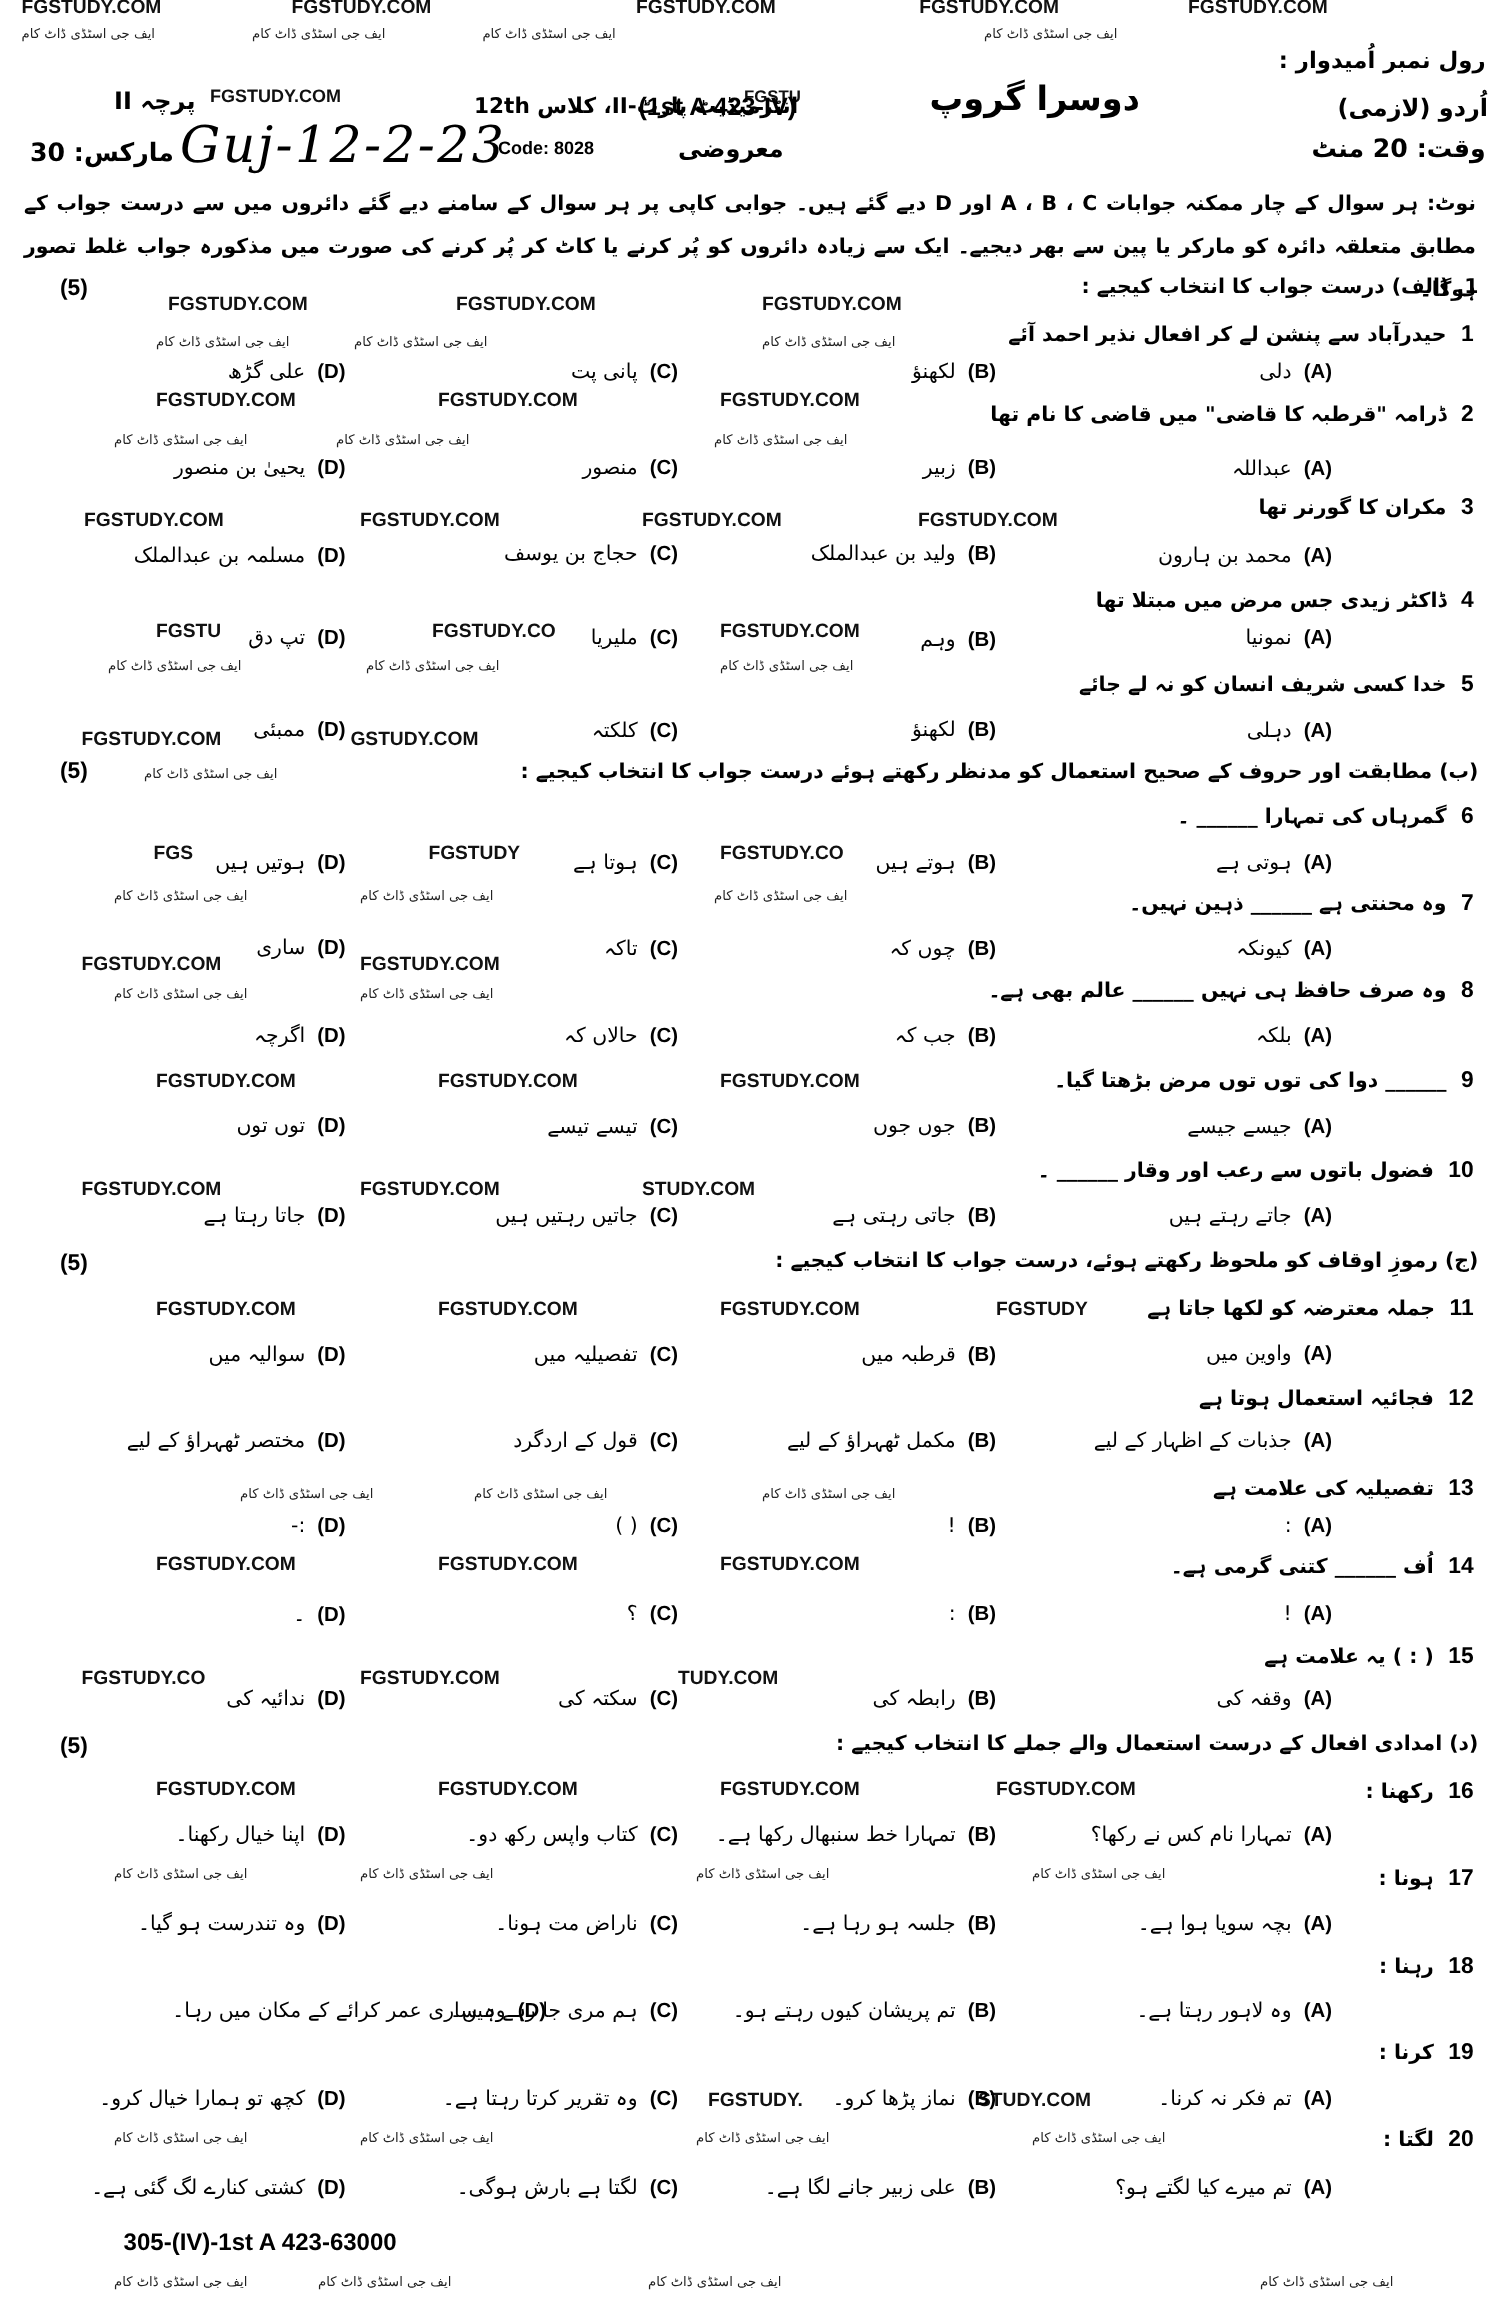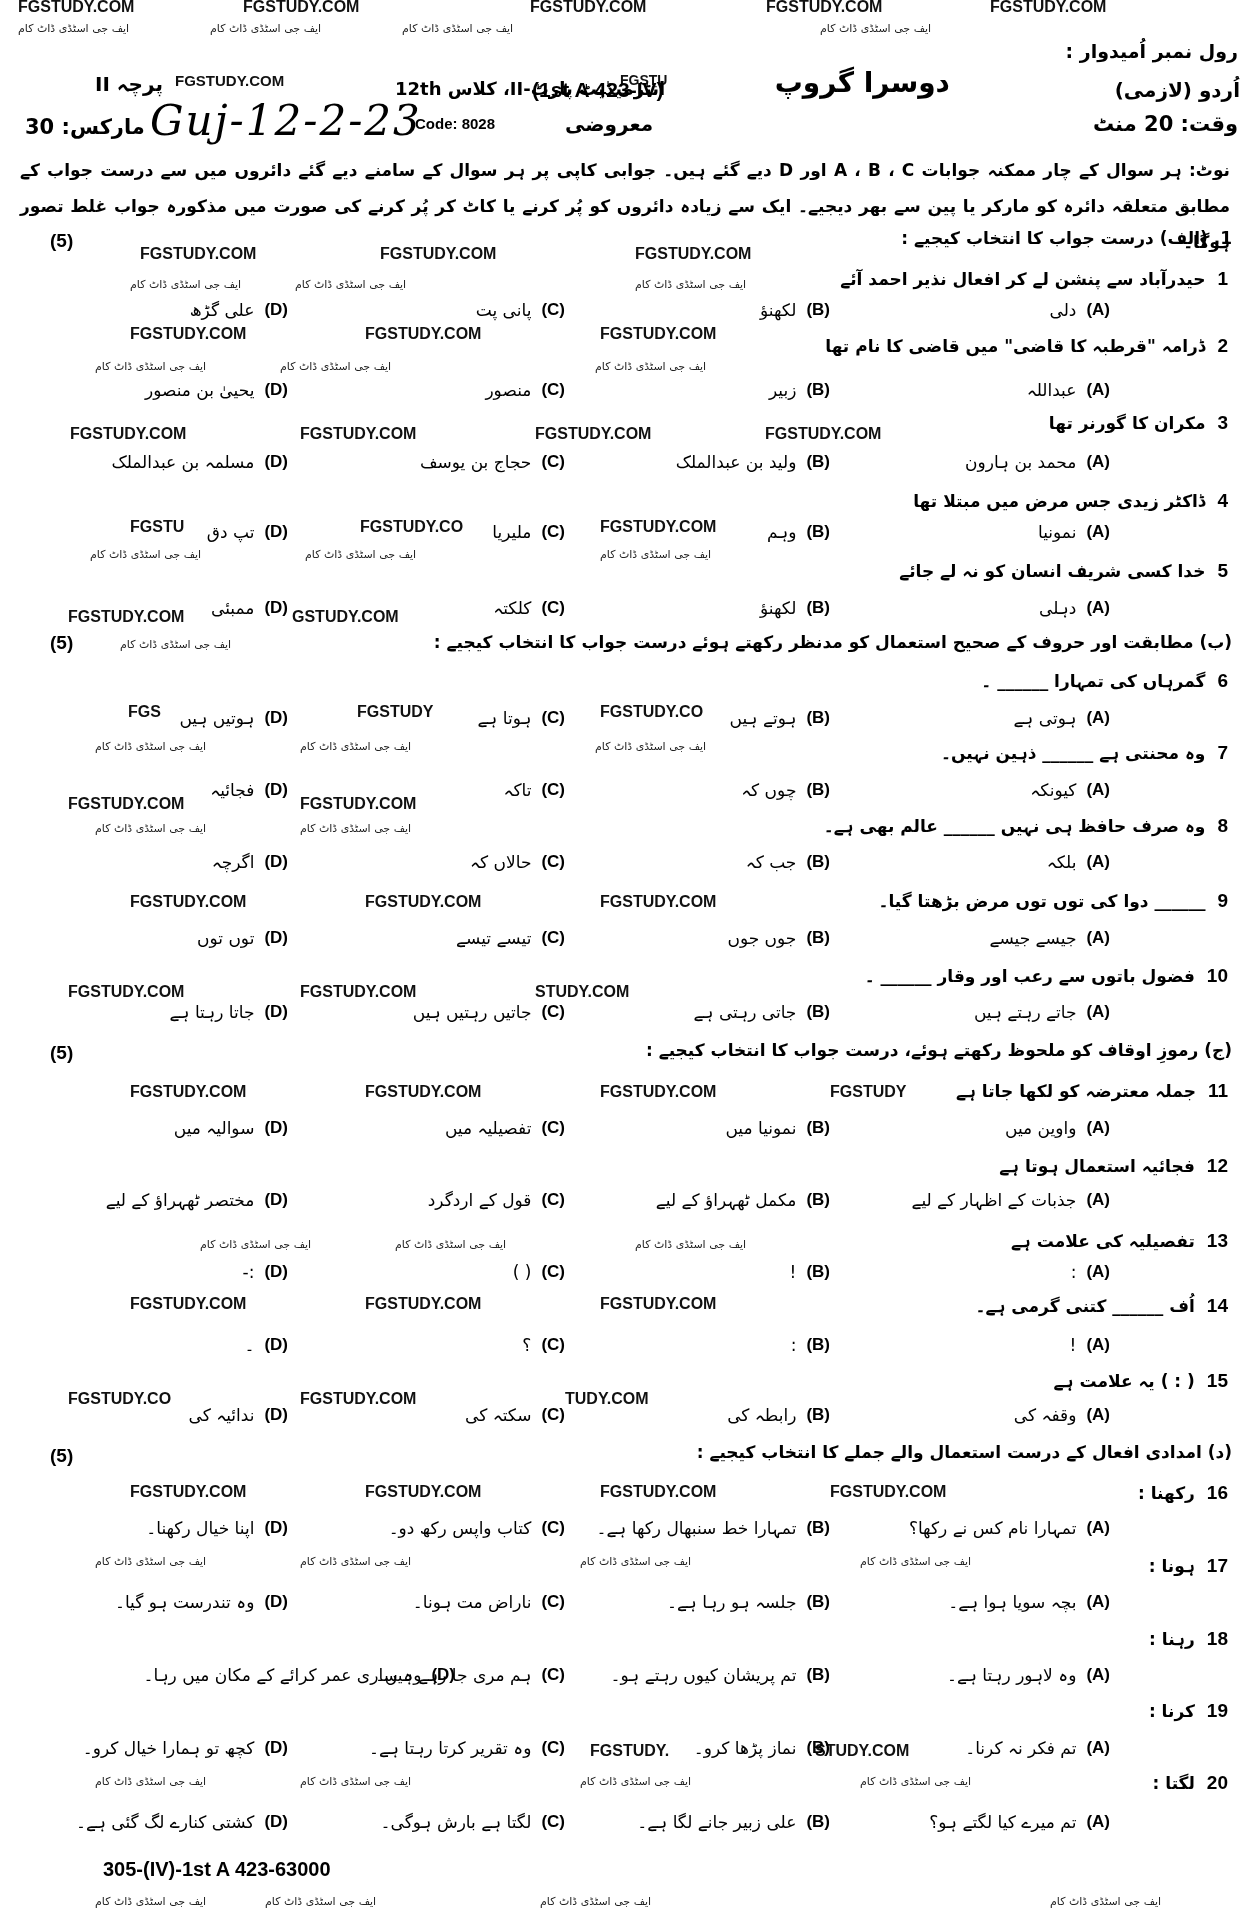--- a/index.html
+++ b/index.html
@@ -213,21 +213,21 @@
 <div class="abs opt" style="right:420px;top:780px">
     <span class="opt-label">(B)</span>
     <span>چوں کہ</span>
   </div>
 <div class="abs opt" style="right:685px;top:780px">
     <span class="opt-label">(C)</span>
     <span>تاکہ</span>
   </div>
 <div class="abs opt" style="right:962px;top:780px">
     <span class="opt-label">(D)</span>
-    <span>فجائیہ</span>
+    <span>ساری</span>
   </div>
 <div class="abs wm-en" style="left:68px;top:795px">FGSTUDY.COM</div>
 <div class="abs wm-en" style="left:300px;top:795px">FGSTUDY.COM</div>
 
 <div class="abs ur q" style="right:22px;top:815px"><span class="qnum">8</span><span>وہ صرف حافظ ہی نہیں ______ عالم بھی ہے۔</span></div>
 <div class="abs wm-ur" style="left:95px;top:822px">ایف جی اسٹڈی ڈاٹ کام</div>
 <div class="abs wm-ur" style="left:300px;top:822px">ایف جی اسٹڈی ڈاٹ کام</div>
 <div class="abs opt" style="right:140px;top:852px">
     <span class="opt-label">(A)</span>
     <span>بلکہ</span>
@@ -297,21 +297,21 @@
 <div class="abs wm-en" style="left:365px;top:1083px">FGSTUDY.COM</div>
 <div class="abs wm-en" style="left:600px;top:1083px">FGSTUDY.COM</div>
 <div class="abs wm-en" style="left:830px;top:1083px">FGSTUDY</div>
 <div class="abs ur q" style="right:22px;top:1080px"><span class="qnum">11</span><span>جملہ معترضہ کو لکھا جاتا ہے</span></div>
 <div class="abs opt" style="right:140px;top:1118px">
     <span class="opt-label">(A)</span>
     <span>واوین میں</span>
   </div>
 <div class="abs opt" style="right:420px;top:1118px">
     <span class="opt-label">(B)</span>
-    <span>نمونیا میں</span>
+    <span>قرطبہ میں</span>
   </div>
 <div class="abs opt" style="right:685px;top:1118px">
     <span class="opt-label">(C)</span>
     <span>تفصیلیہ میں</span>
   </div>
 <div class="abs opt" style="right:962px;top:1118px">
     <span class="opt-label">(D)</span>
     <span>سوالیہ میں</span>
   </div>
 

